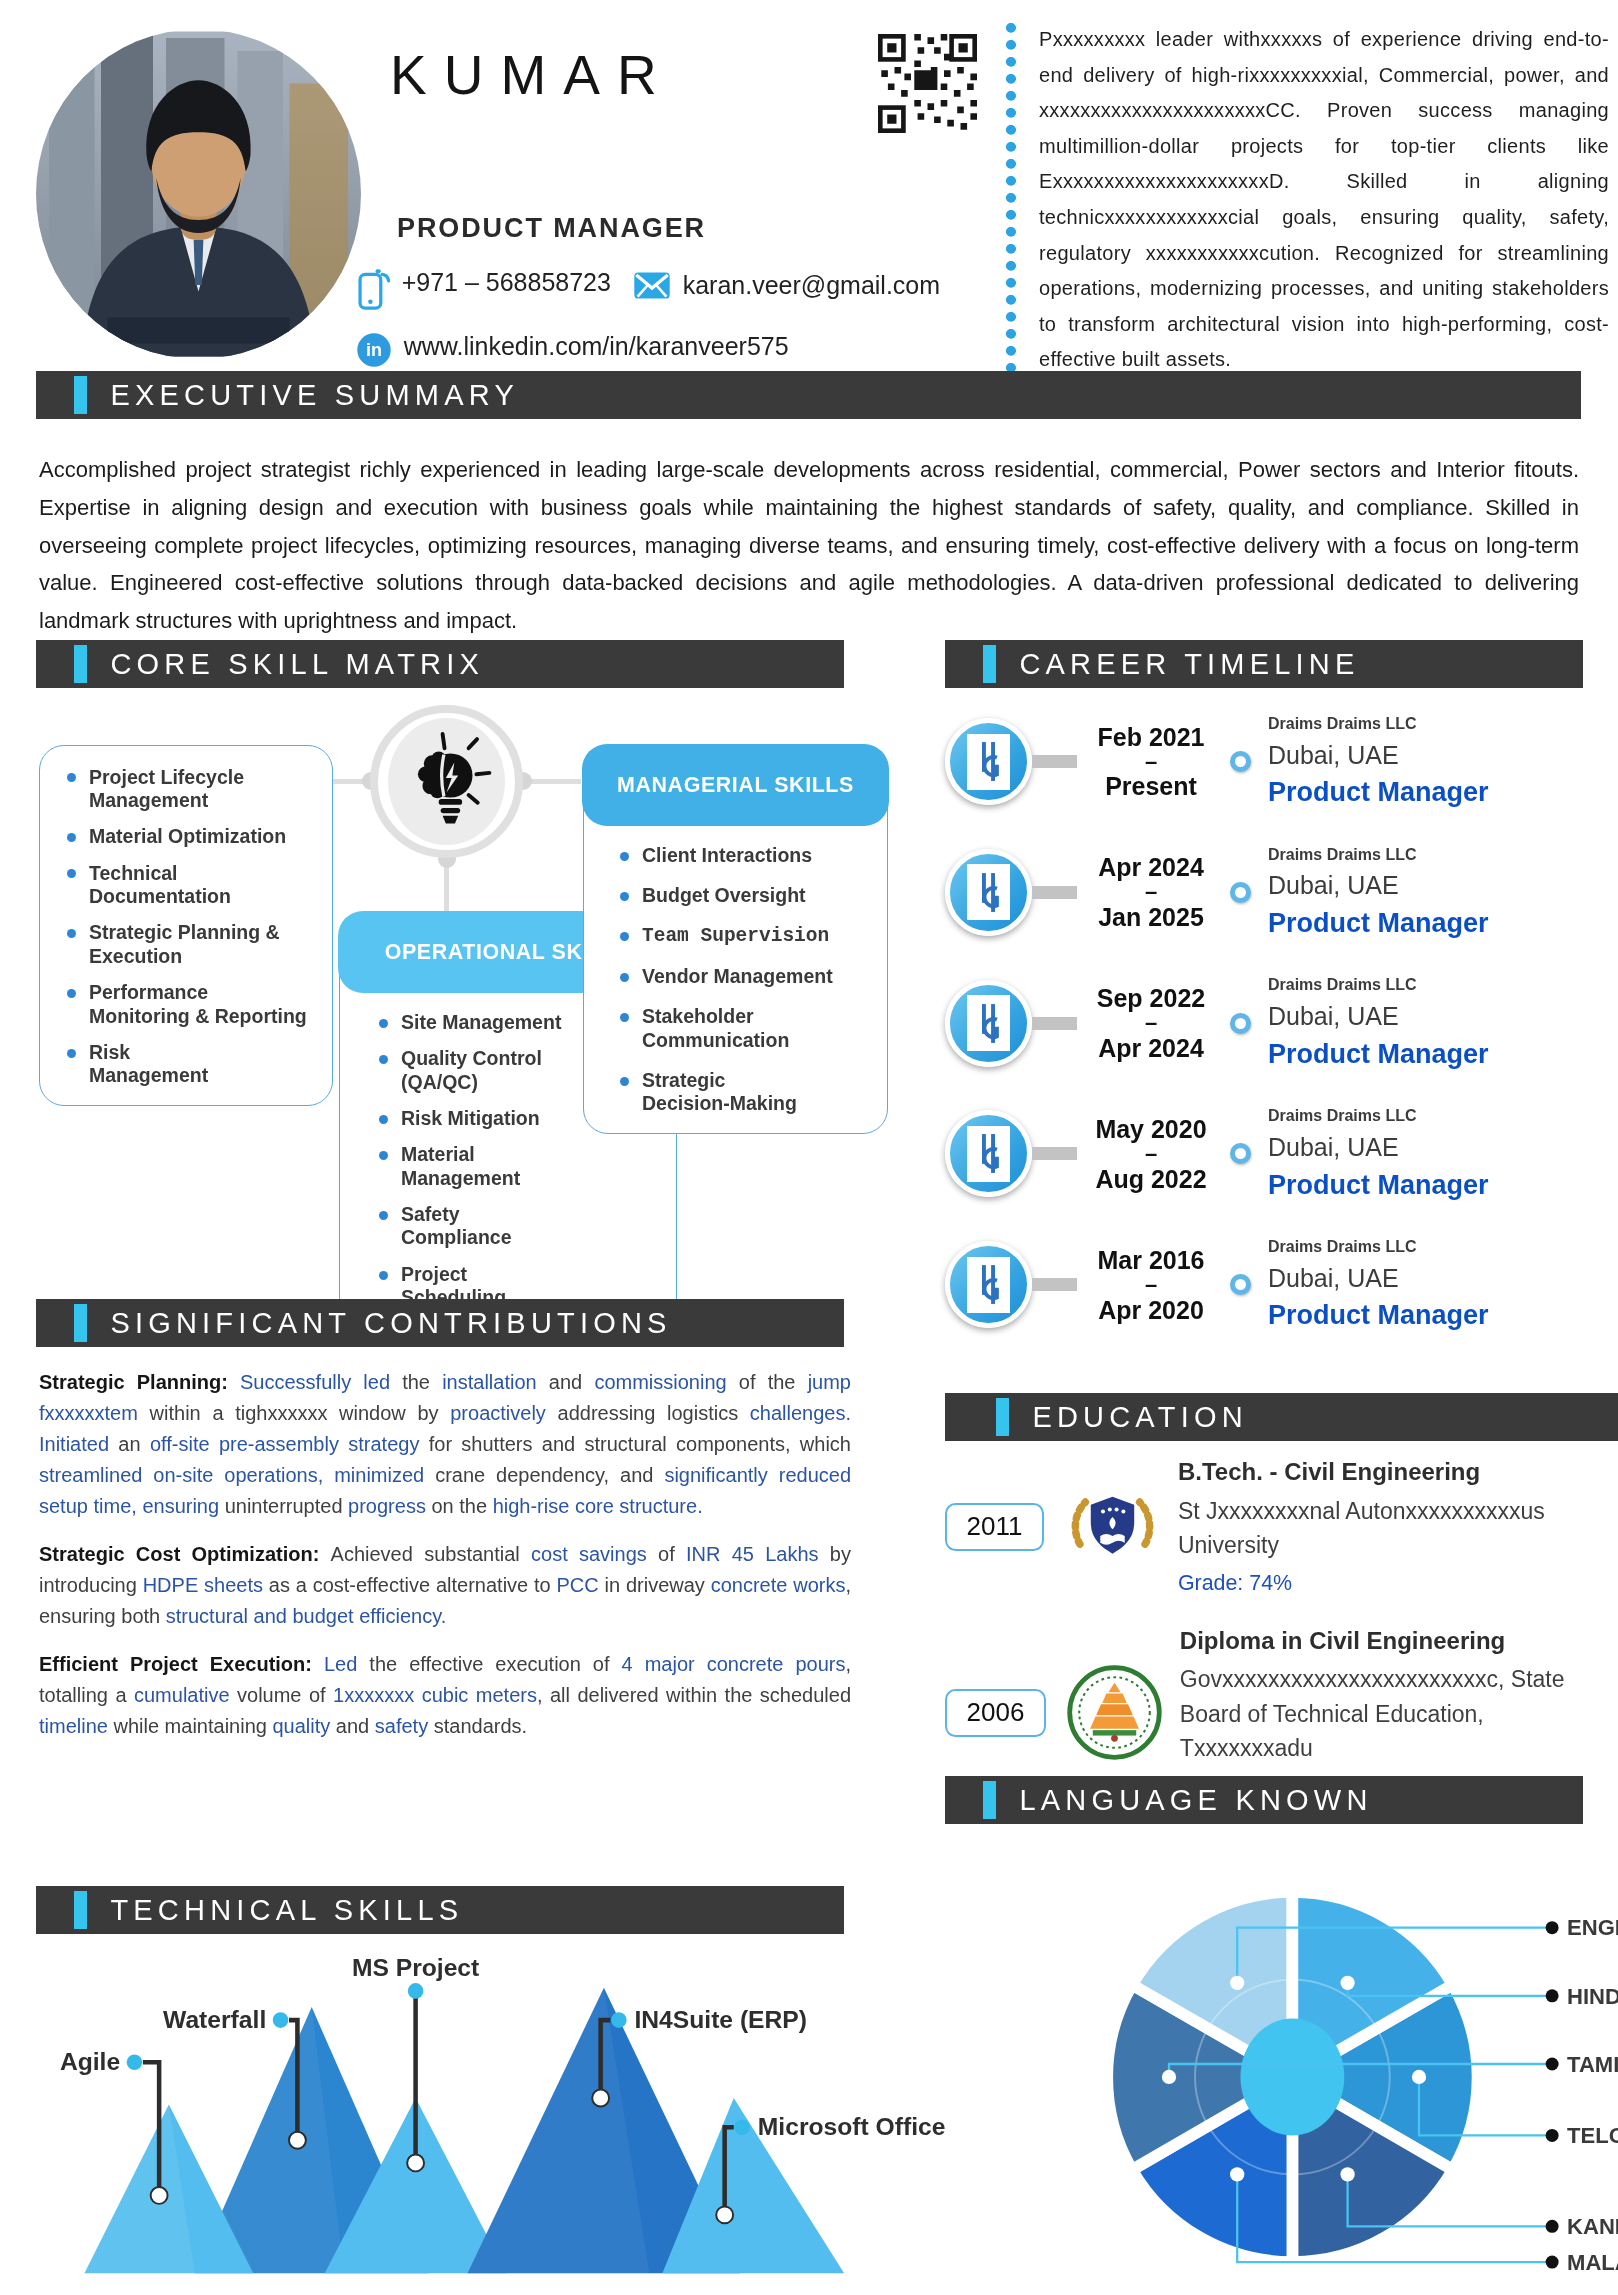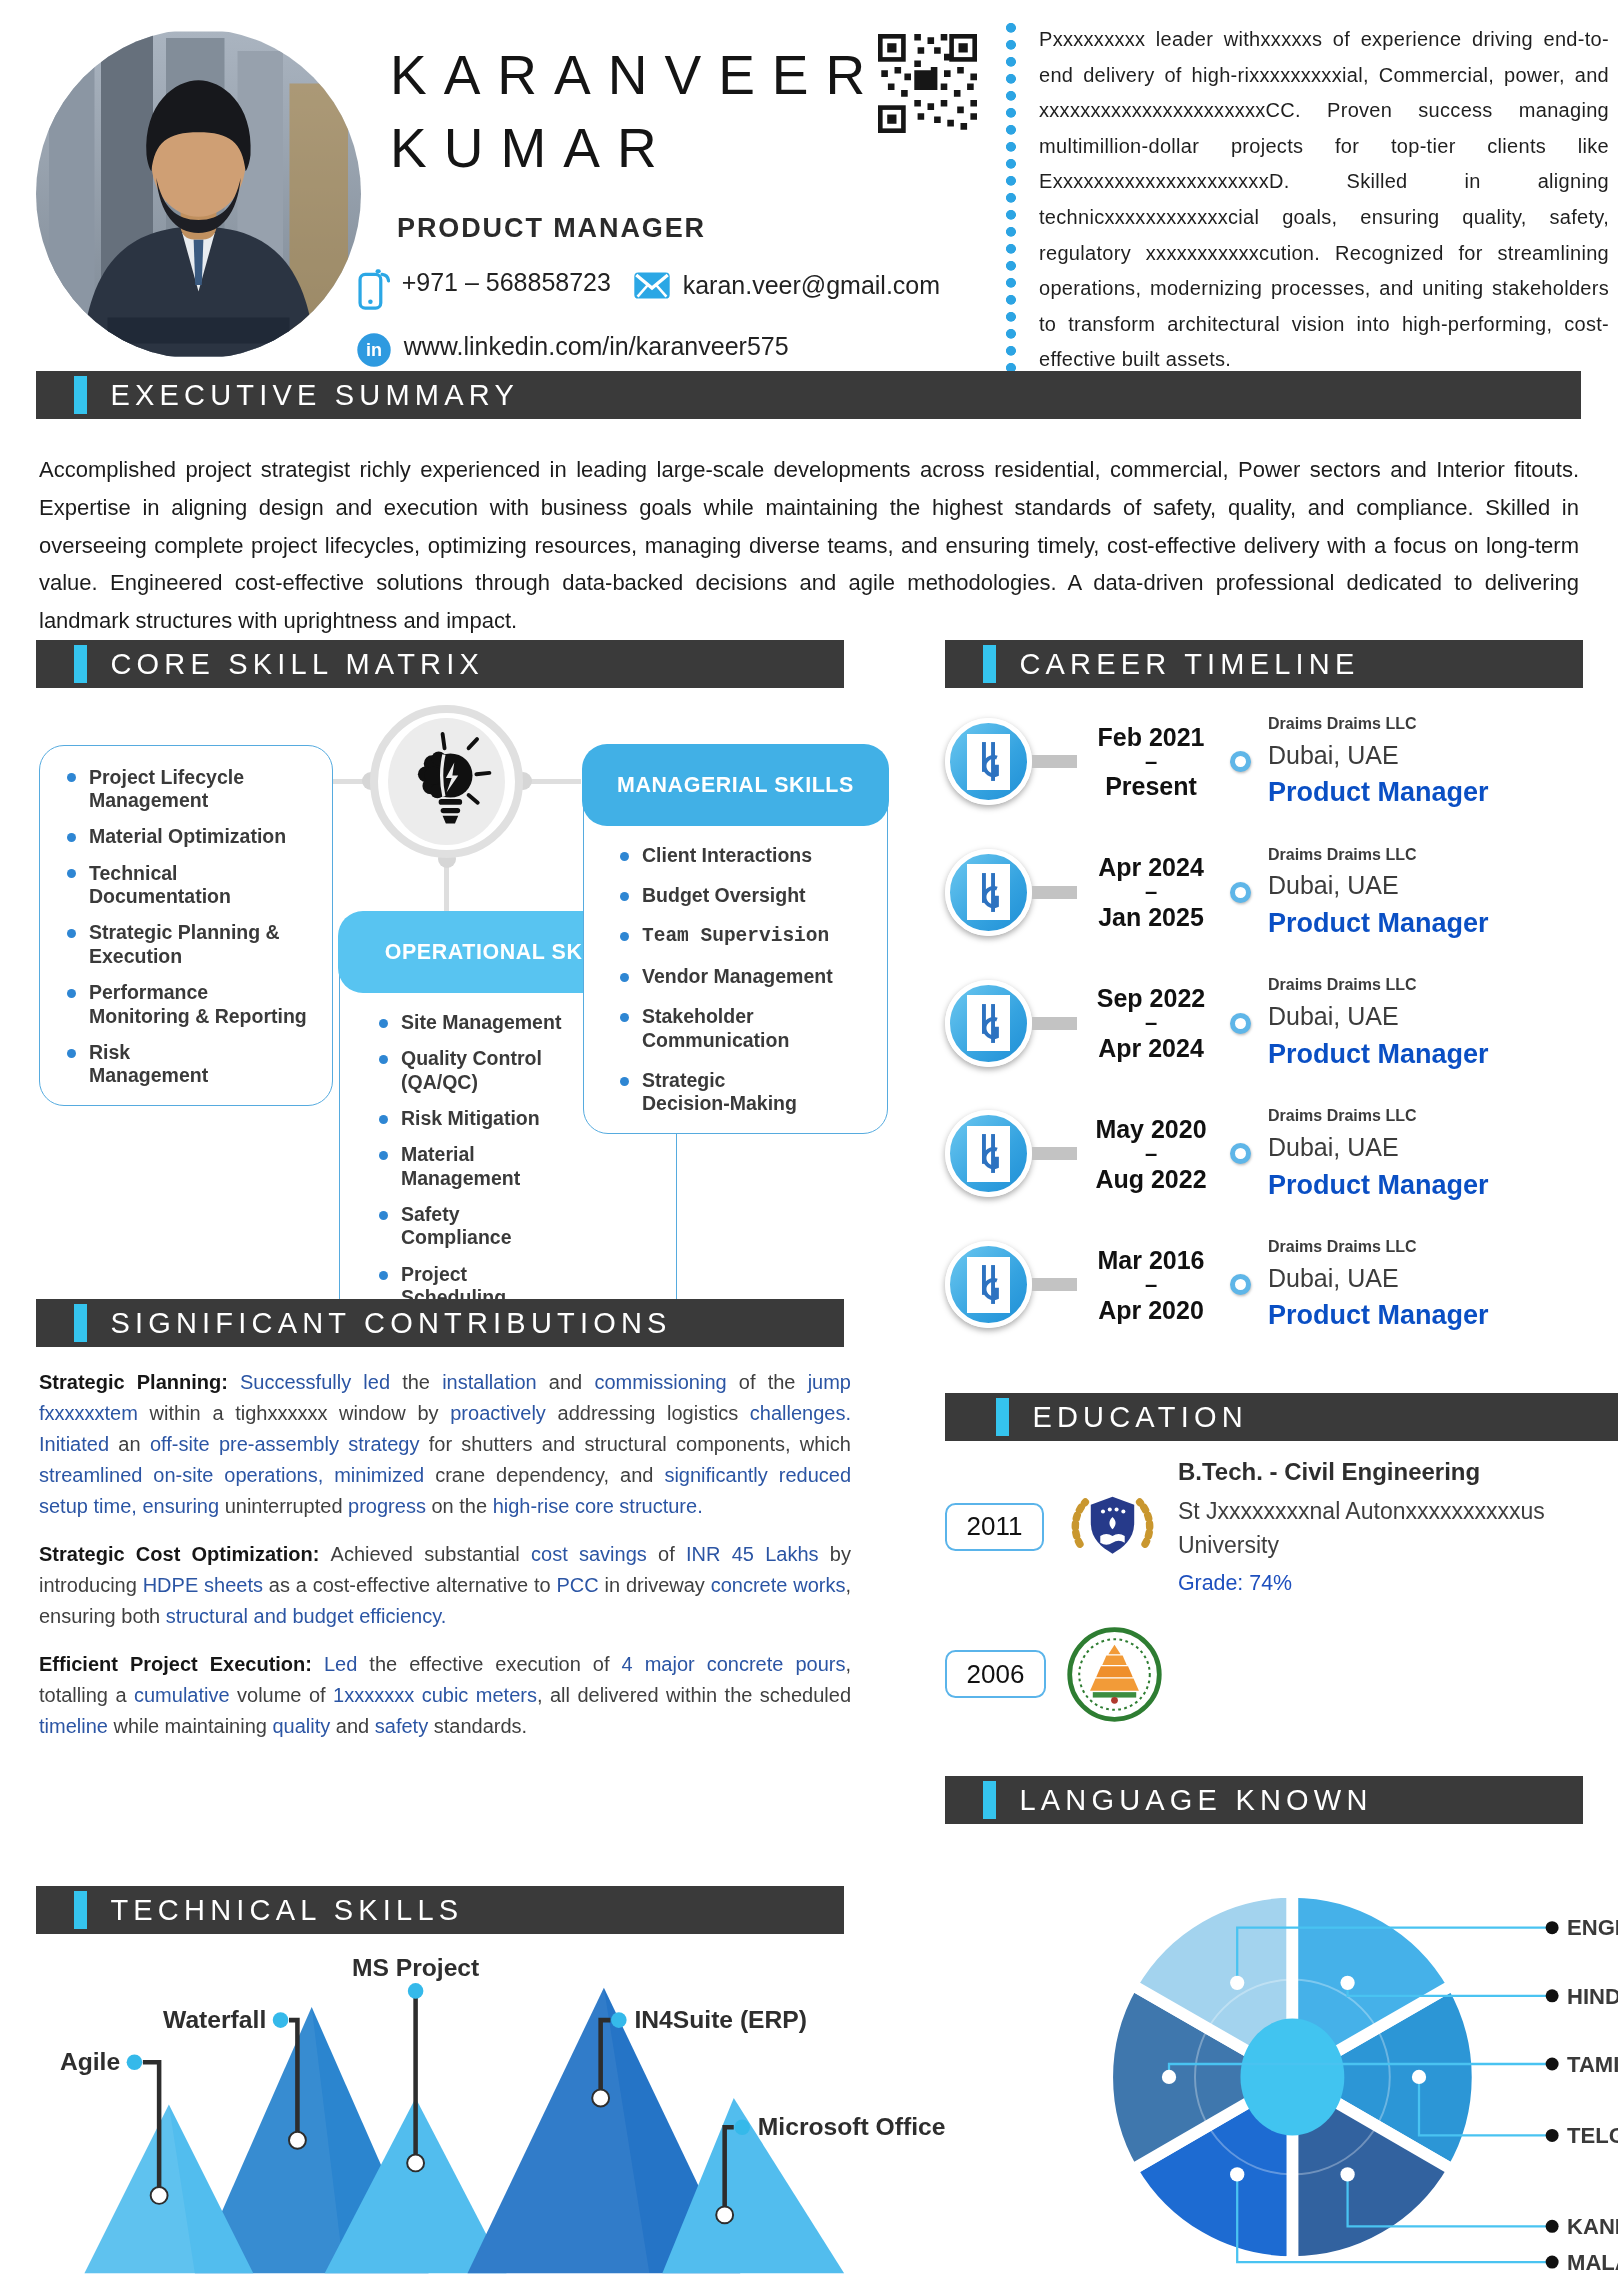--- a/index.html
+++ b/index.html
@@ -100,21 +100,20 @@
       <polygon points="45,62 55,62 50,80" fill="#e8ecf0"></polygon>
       <polygon points="48.5,64 51.5,64 51,78 49,78" fill="#3a5a80"></polygon>
       <rect x="44.5" y="52" width="11" height="12" rx="4" fill="#c0905f"></rect>
       <ellipse cx="50" cy="40" rx="14.5" ry="17" fill="#cf9f74"></ellipse>
       <path d="M34 38 c-1 -16 9 -23 16 -23 c7 0 17 7 16 23 c-0.5 4 -1.5 5 -1.5 5 c-1 -9 -5 -12 -14.5 -12 c-9.5 0 -13.5 3 -14.5 12 c0 0 -1 -1 -1.5 -5 z" fill="#17181c"></path>
       <path d="M37 45 c1 11 6 17 13 17 c7 0 12 -6 13 -17 c-2 9 -6 13 -13 13 c-7 0 -11 -4 -13 -13 z" fill="#1d1e24"></path>
     </svg>
   </div>
 
   <div class="name-block">
-    <div>KARANVEER</div>
     <div>KUMAR</div>
   </div>
   <div class="role-title">PRODUCT MANAGER</div>
 
   <div class="contact-row" style="left:356px; top:268px;">
     <svg width="34" height="44" viewBox="0 0 52 68">
       <rect x="6" y="10" width="32" height="52" rx="8" fill="#fff" stroke="#2ba7e5" stroke-width="5"></rect>
       <circle cx="22" cy="52" r="3.5" fill="#2ba7e5"></circle>
       <path d="M40 10 q9 1 10 10" fill="none" stroke="#2ba7e5" stroke-width="5" stroke-linecap="round"></path>
       <rect x="30" y="2" width="8" height="6" rx="3" fill="#2ba7e5"></rect>
@@ -529,20 +528,25 @@
       <svg class="edu-logo" viewBox="0 0 140 140">
         <circle cx="70" cy="70" r="66" fill="#fff" stroke="#2e7d32" stroke-width="7"></circle>
         <circle cx="70" cy="70" r="52" fill="none" stroke="#2e7d32" stroke-width="3" stroke-dasharray="4 5"></circle>
         <path d="M70 26 l9 14 h-18 z" fill="#f29b38"></path>
         <path d="M58 42 h24 l6 14 h-36 z" fill="#f29b38"></path>
         <path d="M50 58 h40 l7 16 h-54 z" fill="#ef8f2c"></path>
         <path d="M42 76 h56 l8 18 h-72 z" fill="#f29b38"></path>
         <rect x="38" y="96" width="64" height="8" fill="#3c8c40"></rect>
         <circle cx="70" cy="108" r="5" fill="#b03a2e"></circle>
       </svg>
+      <div class="edu-info">
+        <div class="edu-degree">Diploma in Civil Engineering</div>
+        <div class="edu-inst">Govxxxxxxxxxxxxxxxxxxxxxxxc, State Board of Technical Education, Txxxxxxxadu</div>
+        <div class="edu-grade">Grade: 74%</div>
+      </div>
     </div>
   </div>
 
   <div class="bar" style="left:945px; top:1776px; width:638px;">
     <div class="bar-accent"></div>
     <div class="bar-title">LANGUAGE KNOWN</div>
   </div>
 
   <div class="lang-chart">
     <svg width="674" height="455" viewBox="0 0 1038 700">

